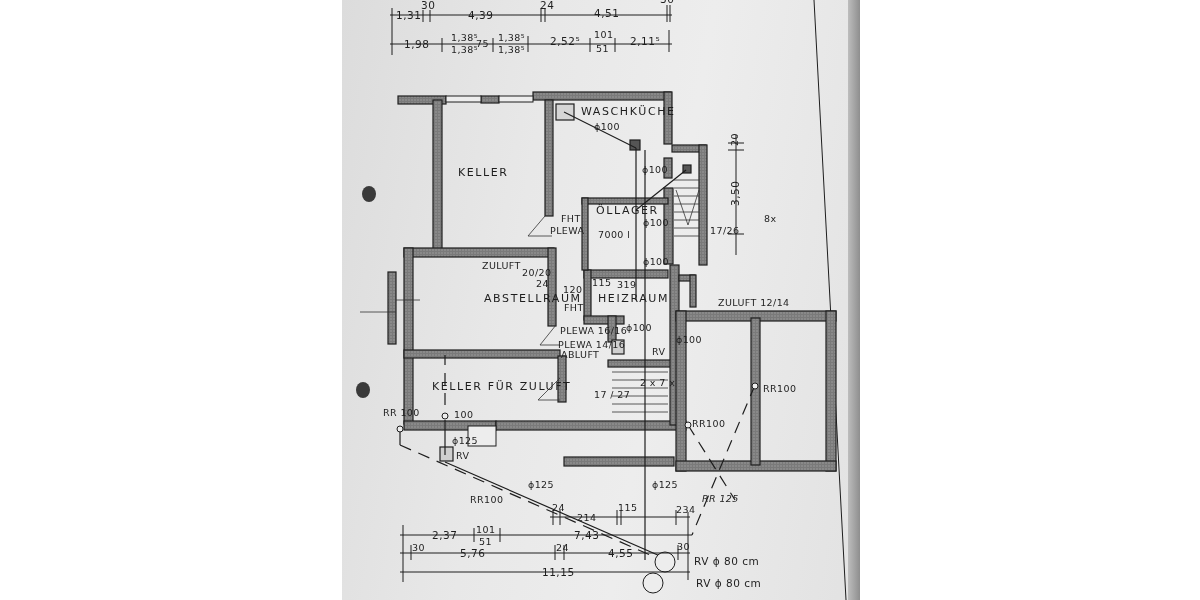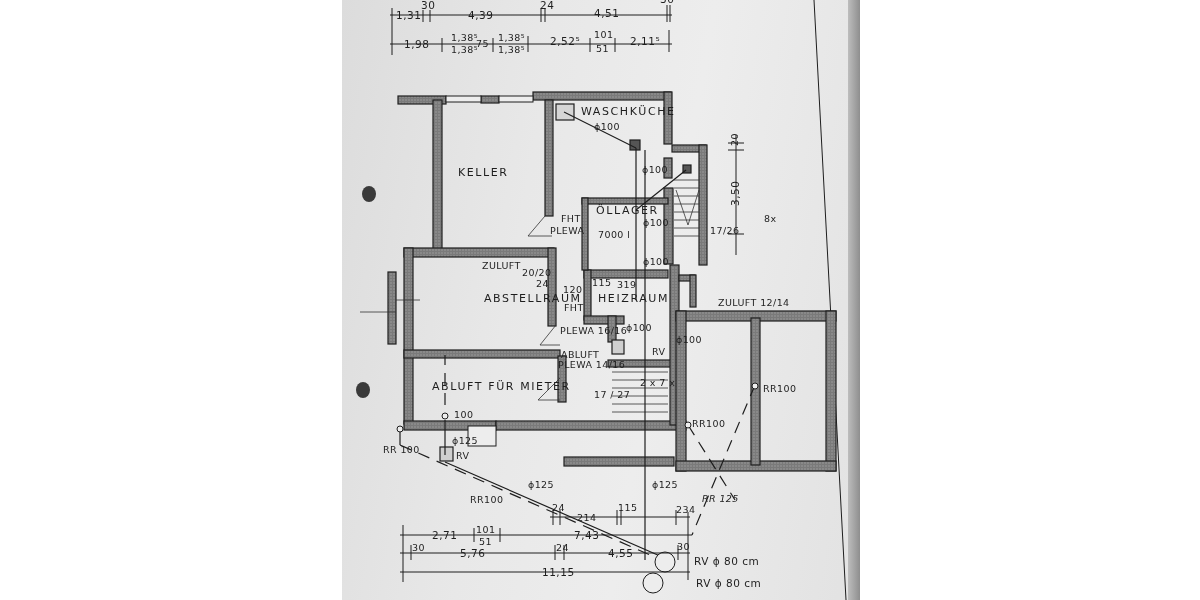--- a/index.html
+++ b/index.html
@@ -225,61 +225,61 @@
 <div class="lbl small vert" style="left:730px; top:146px;">20</div>
 <div class="lbl dim vert" style="left:730px; top:206px;">3,50</div>
 
 <div class="lbl room" style="left:458px; top:167px;">KELLER</div>
 <div class="lbl room" style="left:581px; top:106px;">WASCHKÜCHE</div>
 <div class="lbl room" style="left:596px; top:205px;">ÖLLAGER</div>
 <div class="lbl small" style="left:598px; top:230px;">7000 l</div>
 <div class="lbl small" style="left:550px; top:226px;">PLEWA</div>
 <div class="lbl room" style="left:448px; top:293px;margin-left:36px;">ABSTELLRAUM</div>
 <div class="lbl room" style="left:598px; top:293px;">HEIZRAUM</div>
-<div class="lbl room" style="left:432px; top:381px;">ABLUFT FÜR MIETER</div>
+<div class="lbl room" style="left:432px; top:381px;">KELLER FÜR ZULUFT</div>
 
 <div class="lbl small" style="left:594px; top:122px;">ϕ100</div>
 <div class="lbl small" style="left:642px; top:165px;">ϕ100</div>
 <div class="lbl small" style="left:643px; top:218px;">ϕ100</div>
 <div class="lbl small" style="left:643px; top:257px;">ϕ100</div>
 <div class="lbl small" style="left:626px; top:323px;">ϕ100</div>
 <div class="lbl small" style="left:676px; top:335px;">ϕ100</div>
 <div class="lbl small" style="left:561px; top:214px;">FHT</div>
 <div class="lbl small" style="left:564px; top:303px;">FHT</div>
 <div class="lbl small" style="left:748px; top:214px;margin-left:16px;">8x</div>
 <div class="lbl small" style="left:710px; top:226px;">17/26</div>
 <div class="lbl small" style="left:592px; top:378px;margin-left:48px;">2 x 7 x</div>
 <div class="lbl small" style="left:594px; top:390px;">17 / 27</div>
 <div class="lbl small" style="left:482px; top:261px;">ZULUFT</div>
 <div class="lbl small" style="left:522px; top:268px;">20/20</div>
 <div class="lbl small" style="left:536px; top:279px;">24</div>
 <div class="lbl small" style="left:560px; top:326px;">PLEWA 16/16</div>
-<div class="lbl small" style="left:558px; top:340px;margin-top:20px;">PLEWA 14/16</div>
+<div class="lbl small" style="left:558px; top:340px;">PLEWA 14/16</div>
 <div class="lbl small" style="left:561px; top:350px;">ABLUFT</div>
 <div class="lbl small" style="left:718px; top:298px;">ZULUFT 12/14</div>
 <div class="lbl small" style="left:592px; top:278px;">115</div>
 <div class="lbl small" style="left:617px; top:280px;">319</div>
 <div class="lbl small" style="left:563px; top:285px;">120</div>
 <div class="lbl small" style="left:456px; top:451px;">RV</div>
 <div class="lbl small" style="left:652px; top:347px;">RV</div>
-<div class="lbl small" style="left:355px; top:445px;padding-left:28px;">RR 100</div>
+<div class="lbl small" style="left:355px; top:408px;padding-left:28px;">RR 100</div>
 <div class="lbl small" style="left:470px; top:495px;">RR100</div>
 <div class="lbl small" style="left:692px; top:419px;">RR100</div>
 <div class="lbl small" style="left:763px; top:384px;">RR100</div>
 <div class="lbl small" style="left:702px; top:494px;font-style:italic;">RR 125</div>
 <div class="lbl small" style="left:452px; top:436px;">ϕ125</div>
 <div class="lbl small" style="left:528px; top:480px;">ϕ125</div>
 <div class="lbl small" style="left:652px; top:480px;">ϕ125</div>
 <div class="lbl small" style="left:454px; top:410px;">100</div>
 
 <div class="lbl small" style="left:552px; top:503px;">24</div>
 <div class="lbl small" style="left:577px; top:513px;">214</div>
 <div class="lbl small" style="left:618px; top:503px;">115</div>
 <div class="lbl small" style="left:636px; top:505px;margin-left:40px;">234</div>
-<div class="lbl dim" style="left:432px; top:530px;">2,71</div>
+<div class="lbl dim" style="left:432px; top:530px;">2,37</div>
 <div class="lbl small" style="left:476px; top:525px;">101</div>
 <div class="lbl small" style="left:479px; top:537px;">51</div>
 <div class="lbl dim" style="left:574px; top:530px;">7,43</div>
 <div class="lbl small" style="left:412px; top:543px;">30</div>
 <div class="lbl dim" style="left:460px; top:548px;">5,76</div>
 <div class="lbl small" style="left:556px; top:543px;">24</div>
 <div class="lbl dim" style="left:608px; top:548px;">4,55</div>
 <div class="lbl small" style="left:677px; top:542px;">30</div>
 <div class="lbl dim" style="left:542px; top:567px;">11,15</div>
 

